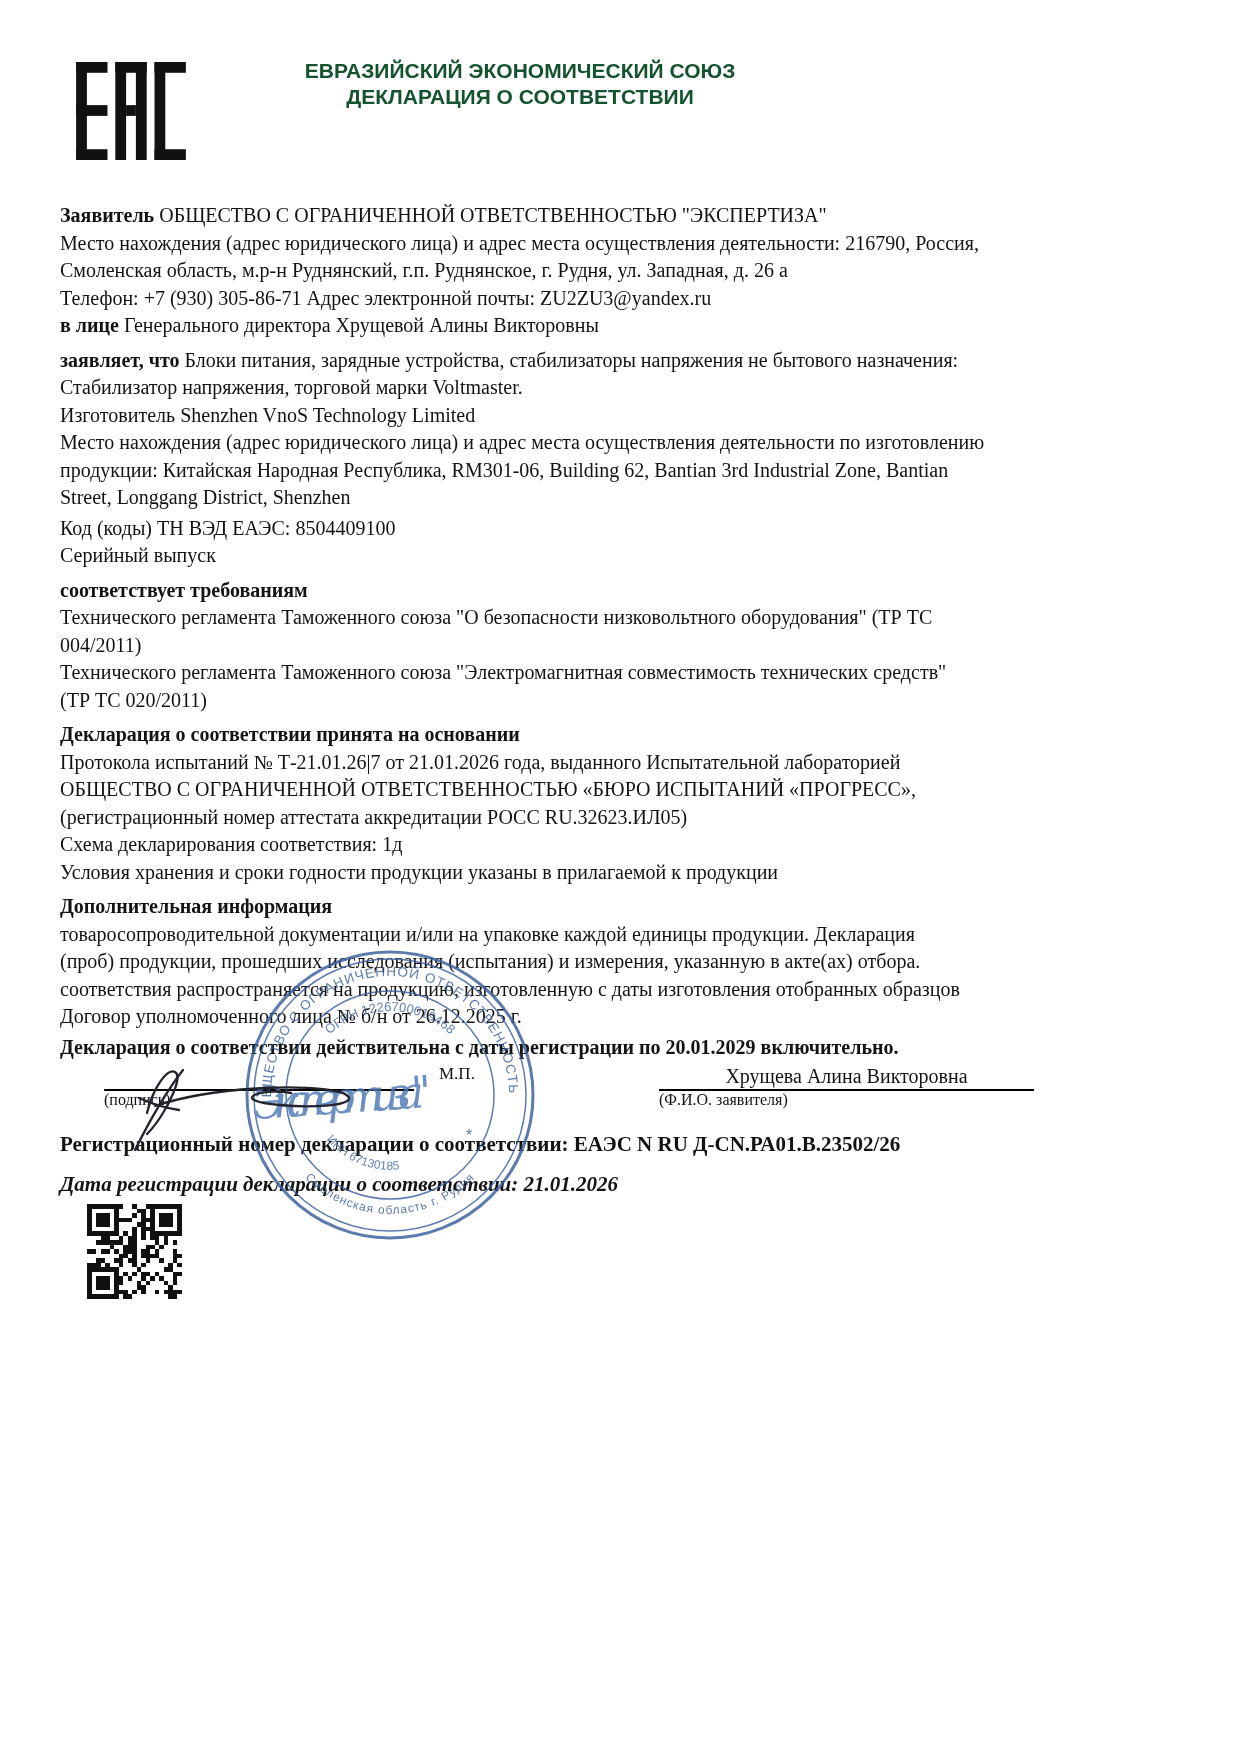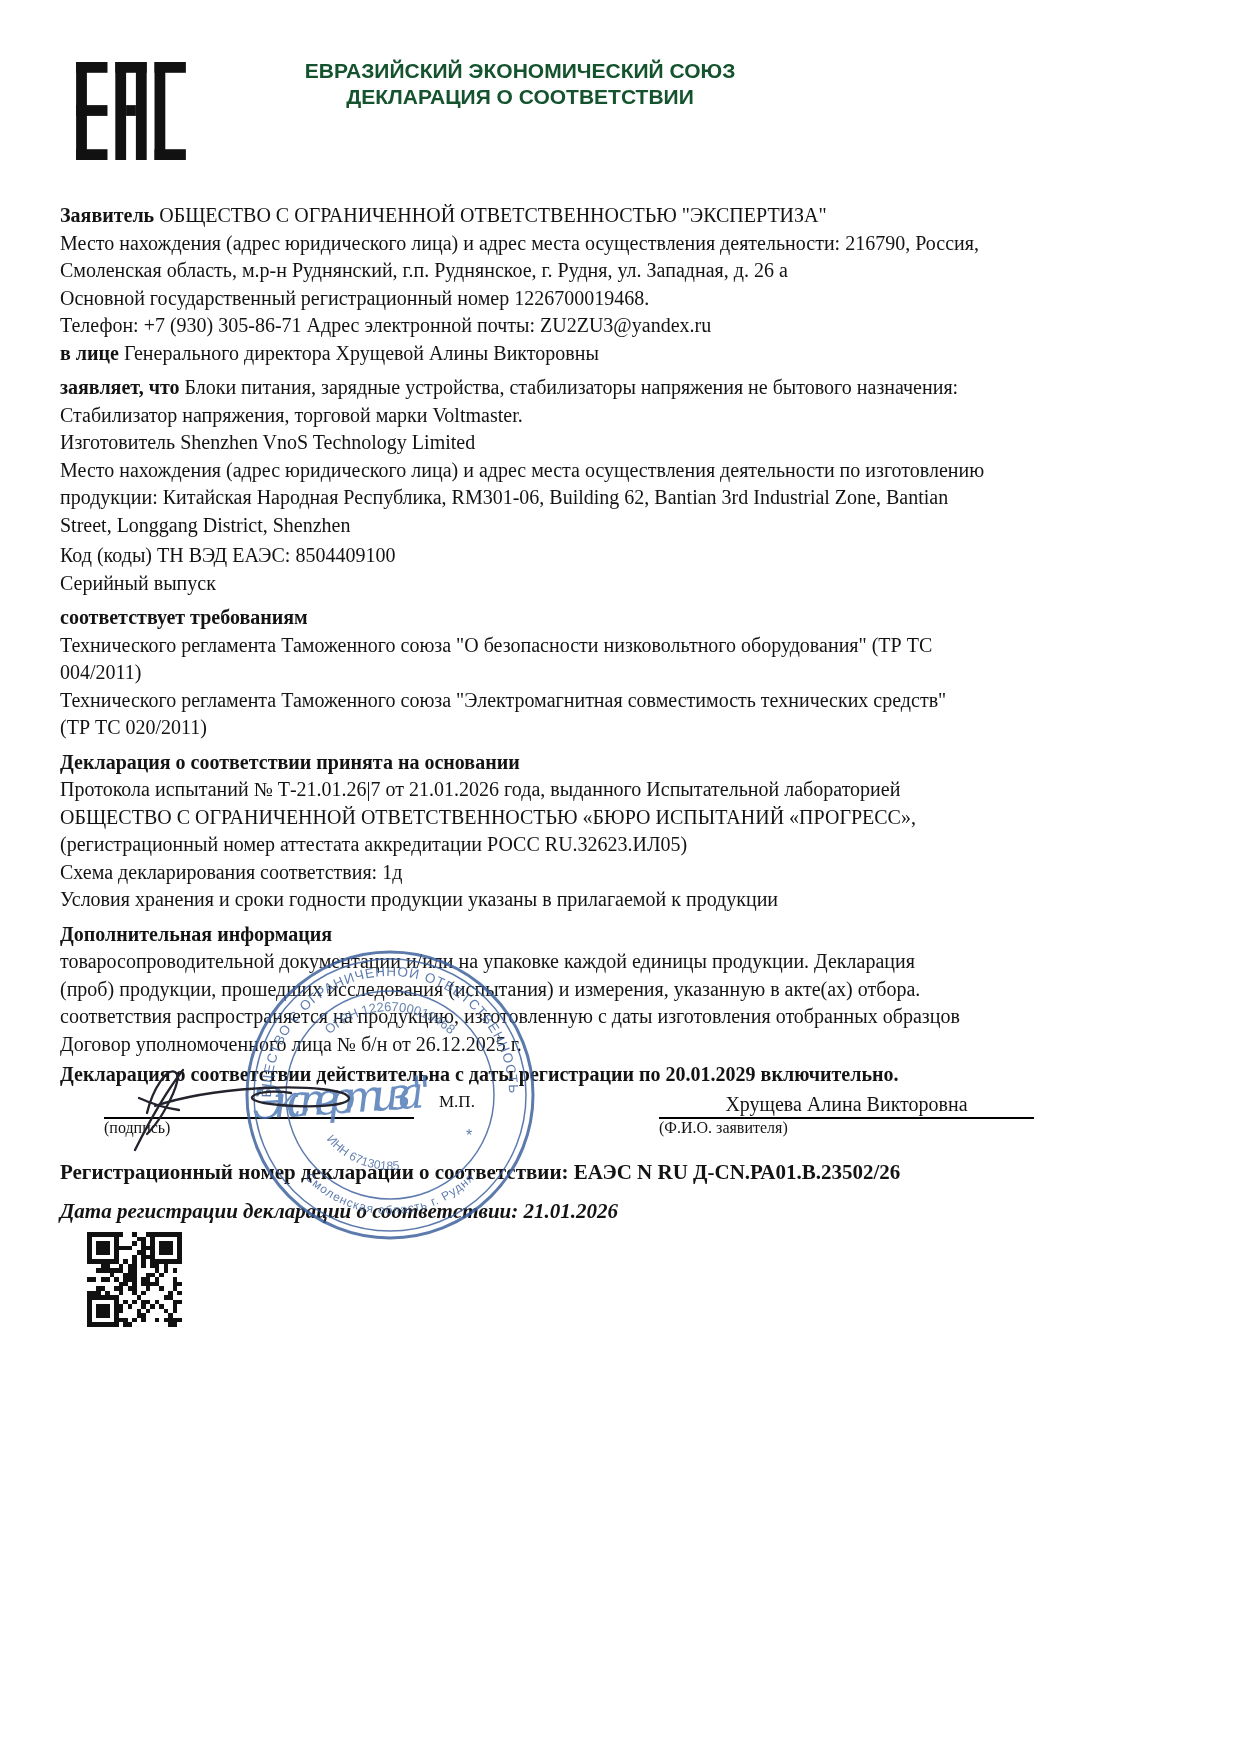--- a/index.html
+++ b/index.html
@@ -65,21 +65,20 @@
 
   <div class="title-block">
     <div>ЕВРАЗИЙСКИЙ ЭКОНОМИЧЕСКИЙ СОЮЗ</div>
     <div>ДЕКЛАРАЦИЯ О СООТВЕТСТВИИ</div>
   </div>
 
   <div class="content">
     <div class="ln"><b>Заявитель</b><span> ОБЩЕСТВО С ОГРАНИЧЕННОЙ ОТВЕТСТВЕННОСТЬЮ "ЭКСПЕРТИЗА"</span></div>
     <div class="ln">Место нахождения (адрес юридического лица) и адрес места осуществления деятельности: 216790, Россия,</div>
     <div class="ln">Смоленская область, м.р-н Руднянский, г.п. Руднянское, г. Рудня, ул. Западная, д. 26 а</div>
-    <div class="ln">Основной государственный регистрационный номер 1226700019468.</div>
     <div class="ln">Телефон: +7 (930) 305-86-71 Адрес электронной почты: ZU2ZU3@yandex.ru</div>
     <div class="ln"><b>в лице</b><span> Генерального директора Хрущевой Алины Викторовны</span></div>
 
     <div class="ln g7"><b>заявляет, что</b><span> Блоки питания, зарядные устройства, стабилизаторы напряжения не бытового назначения:</span></div>
     <div class="ln">Стабилизатор напряжения, торговой марки Voltmaster.</div>
     <div class="ln">Изготовитель Shenzhen VnoS Technology Limited</div>
     <div class="ln">Место нахождения (адрес юридического лица) и адрес места осуществления деятельности по изготовлению</div>
     <div class="ln">продукции: Китайская Народная Республика, RM301-06, Building 62, Bantian 3rd Industrial Zone, Bantian</div>
     <div class="ln">Street, Longgang District, Shenzhen</div>
     <div class="ln g3">Код (коды) ТН ВЭД ЕАЭС: 8504409100</div>

